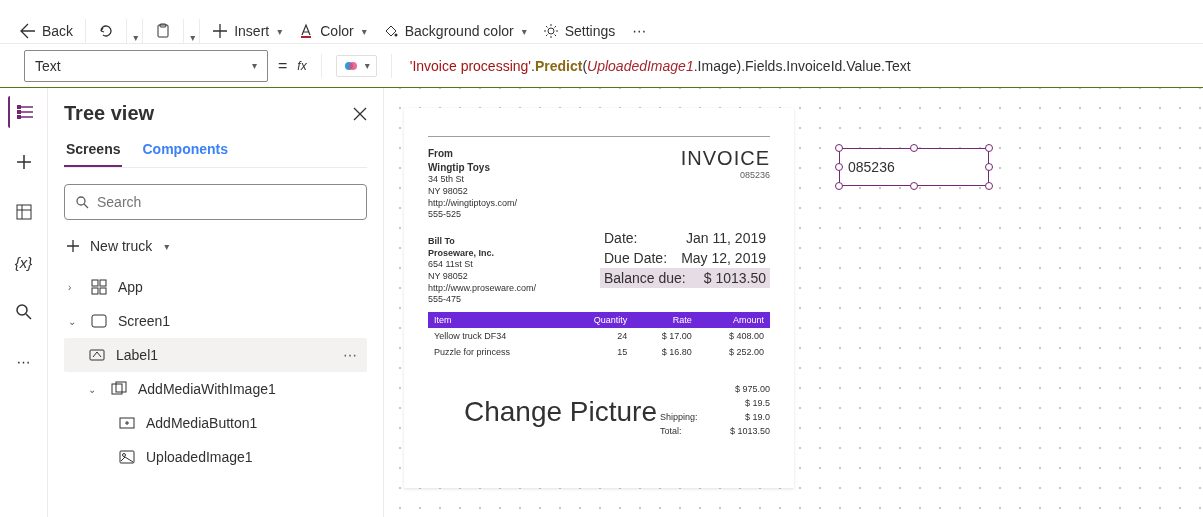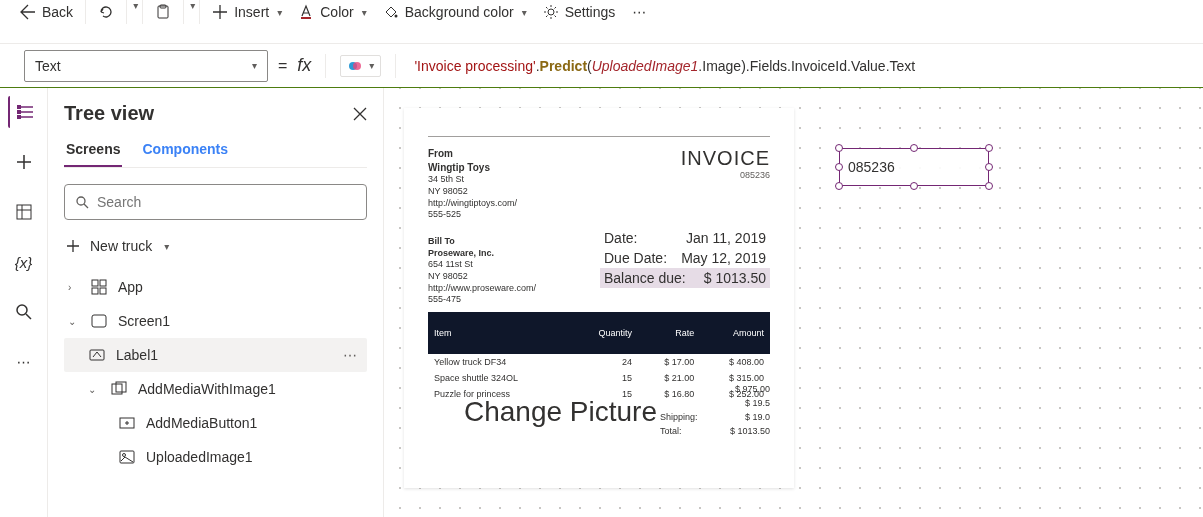--- a/index.html
+++ b/index.html
@@ -1,28 +1,28 @@
 <!DOCTYPE html>
 <html><head>
 <meta charset="utf-8">
 <style>
 * { margin: 0; padding: 0; box-sizing: border-box; font-family: "Segoe UI", -apple-system, sans-serif; }
 body { background: #fff; width: 1203px; height: 517px; overflow: hidden; font-size: 14px; color: #323130; }
 
 
-.toolbar { display: flex; align-items: flex-start; height: 44px; padding: 0 12px; border-bottom: 1px solid #edebe9; }
+.toolbar { display: flex; align-items: flex-end; height: 44px; padding: 0 12px; border-bottom: 1px solid #edebe9; }
 .toolbar-item { display: flex; align-items: center; gap: 6px; padding: 4px 8px; border-radius: 2px; cursor: pointer; }
 .toolbar-icon { width: 16px; height: 16px; display: flex; align-items: center; justify-content: center; }
 .divider { width: 1px; height: 24px; background: #edebe9; margin: 0 4px; }
 .chevron-down { font-size: 10px; color: #605e5c; margin-left: 2px; }
 
 
 .formula-bar { display: flex; align-items: center; height: 44px; padding: 0 12px 0 24px; border-bottom: 1px solid #4d7c0f; gap: 10px; }
 .property-select { width: 244px; height: 32px; border: 1px solid #8a8886; border-radius: 2px; padding: 0 10px; display: flex; align-items: center; justify-content: space-between; background: #fff; cursor: pointer; }
-.fx-symbol { font-style: italic; font-size: 18px; }
+.fx-symbol { font-style: italic; font-size: 12px; }
 .eq-symbol { font-size: 16px; }
 .copilot-icon { display: flex; align-items: center; gap: 4px; padding: 2px 6px; border: 1px solid #e1dfdd; border-radius: 2px; }
 .formula-input { flex: 1; font-family: "Consolas", monospace; font-size: 14px; padding: 4px; }
 .formula-input .fn { color: #8b6914; font-weight: bold; }
 .formula-input .arg { color: #a4262c; font-style: italic; }
 .formula-input .str { color: #a31515; }
 
 
 .main { display: flex; height: calc(100% - 88px); background-image: radial-gradient(circle, #c8c6c4 1px, transparent 1px); background-size: 20px 20px; background-position: 10px 10px; }
 
@@ -58,21 +58,21 @@
 .invoice-doc .top { display: flex; justify-content: space-between; }
 .invoice-doc .from-block { line-height: 1.3; }
 .invoice-doc .from-block b { font-size: 10px; }
 .invoice-doc .invoice-title { font-size: 20px; font-weight: 400; letter-spacing: 1px; text-align: right; }
 .invoice-doc .invoice-num { font-size: 9px; text-align: right; color: #605e5c; }
 .invoice-doc .meta-rows { position: absolute; right: 24px; top: 120px; width: 170px; }
 .invoice-doc .meta-row { display: flex; justify-content: space-between; padding: 2px 4px; font-size: 14px; }
 .invoice-doc .meta-row.highlight { background: #e6dce6; }
 .invoice-doc .billto { position: absolute; top: 128px; left: 24px; line-height: 1.3; }
 .invoice-doc table { position: absolute; top: 204px; left: 24px; right: 24px; width: calc(100% - 48px); border-collapse: collapse; font-size: 9px; }
-.invoice-doc table thead th { background: #0f172a; color: #fff; text-align: left; padding: 16px 6px; font-weight: 400; }
+.invoice-doc table thead th { background: #6d28d9; color: #fff; text-align: left; padding: 3px 6px; font-weight: 400; }
 .invoice-doc table thead th:nth-child(2),
 .invoice-doc table thead th:nth-child(3),
 .invoice-doc table thead th:nth-child(4) { text-align: right; }
 .invoice-doc table tbody td { padding: 3px 6px; }
 .invoice-doc table tbody td:nth-child(2),
 .invoice-doc table tbody td:nth-child(3),
 .invoice-doc table tbody td:nth-child(4) { text-align: right; }
 .invoice-doc .change-pic { position: absolute; bottom: 60px; left: 60px; font-size: 28px; font-weight: 300; }
 .invoice-doc .totals { position: absolute; bottom: 50px; right: 24px; width: 110px; font-size: 9px; }
 .invoice-doc .totals .trow { display: flex; justify-content: space-between; padding: 2px 0; }
@@ -358,26 +358,20 @@
         </tr>
           </thead>
         <tbody>
           <tr>
               <td>Yellow truck DF34</td>
               <td>24</td>
               <td>$ 17.00</td>
               <td>$ 408.00</td>
             </tr>
           <tr>
-              <td>Space shuttle 324OL</td>
-              <td>15</td>
-              <td>$ 21.00</td>
-              <td>$ 315.00</td>
-            </tr>
-          <tr>
               <td>Puzzle for princess</td>
               <td>15</td>
               <td>$ 16.80</td>
               <td>$ 252.00</td>
             </tr>
         </tbody>
       </table>
       <div class="change-pic">Change Picture</div>
       <div class="totals">
         <div class="trow">

